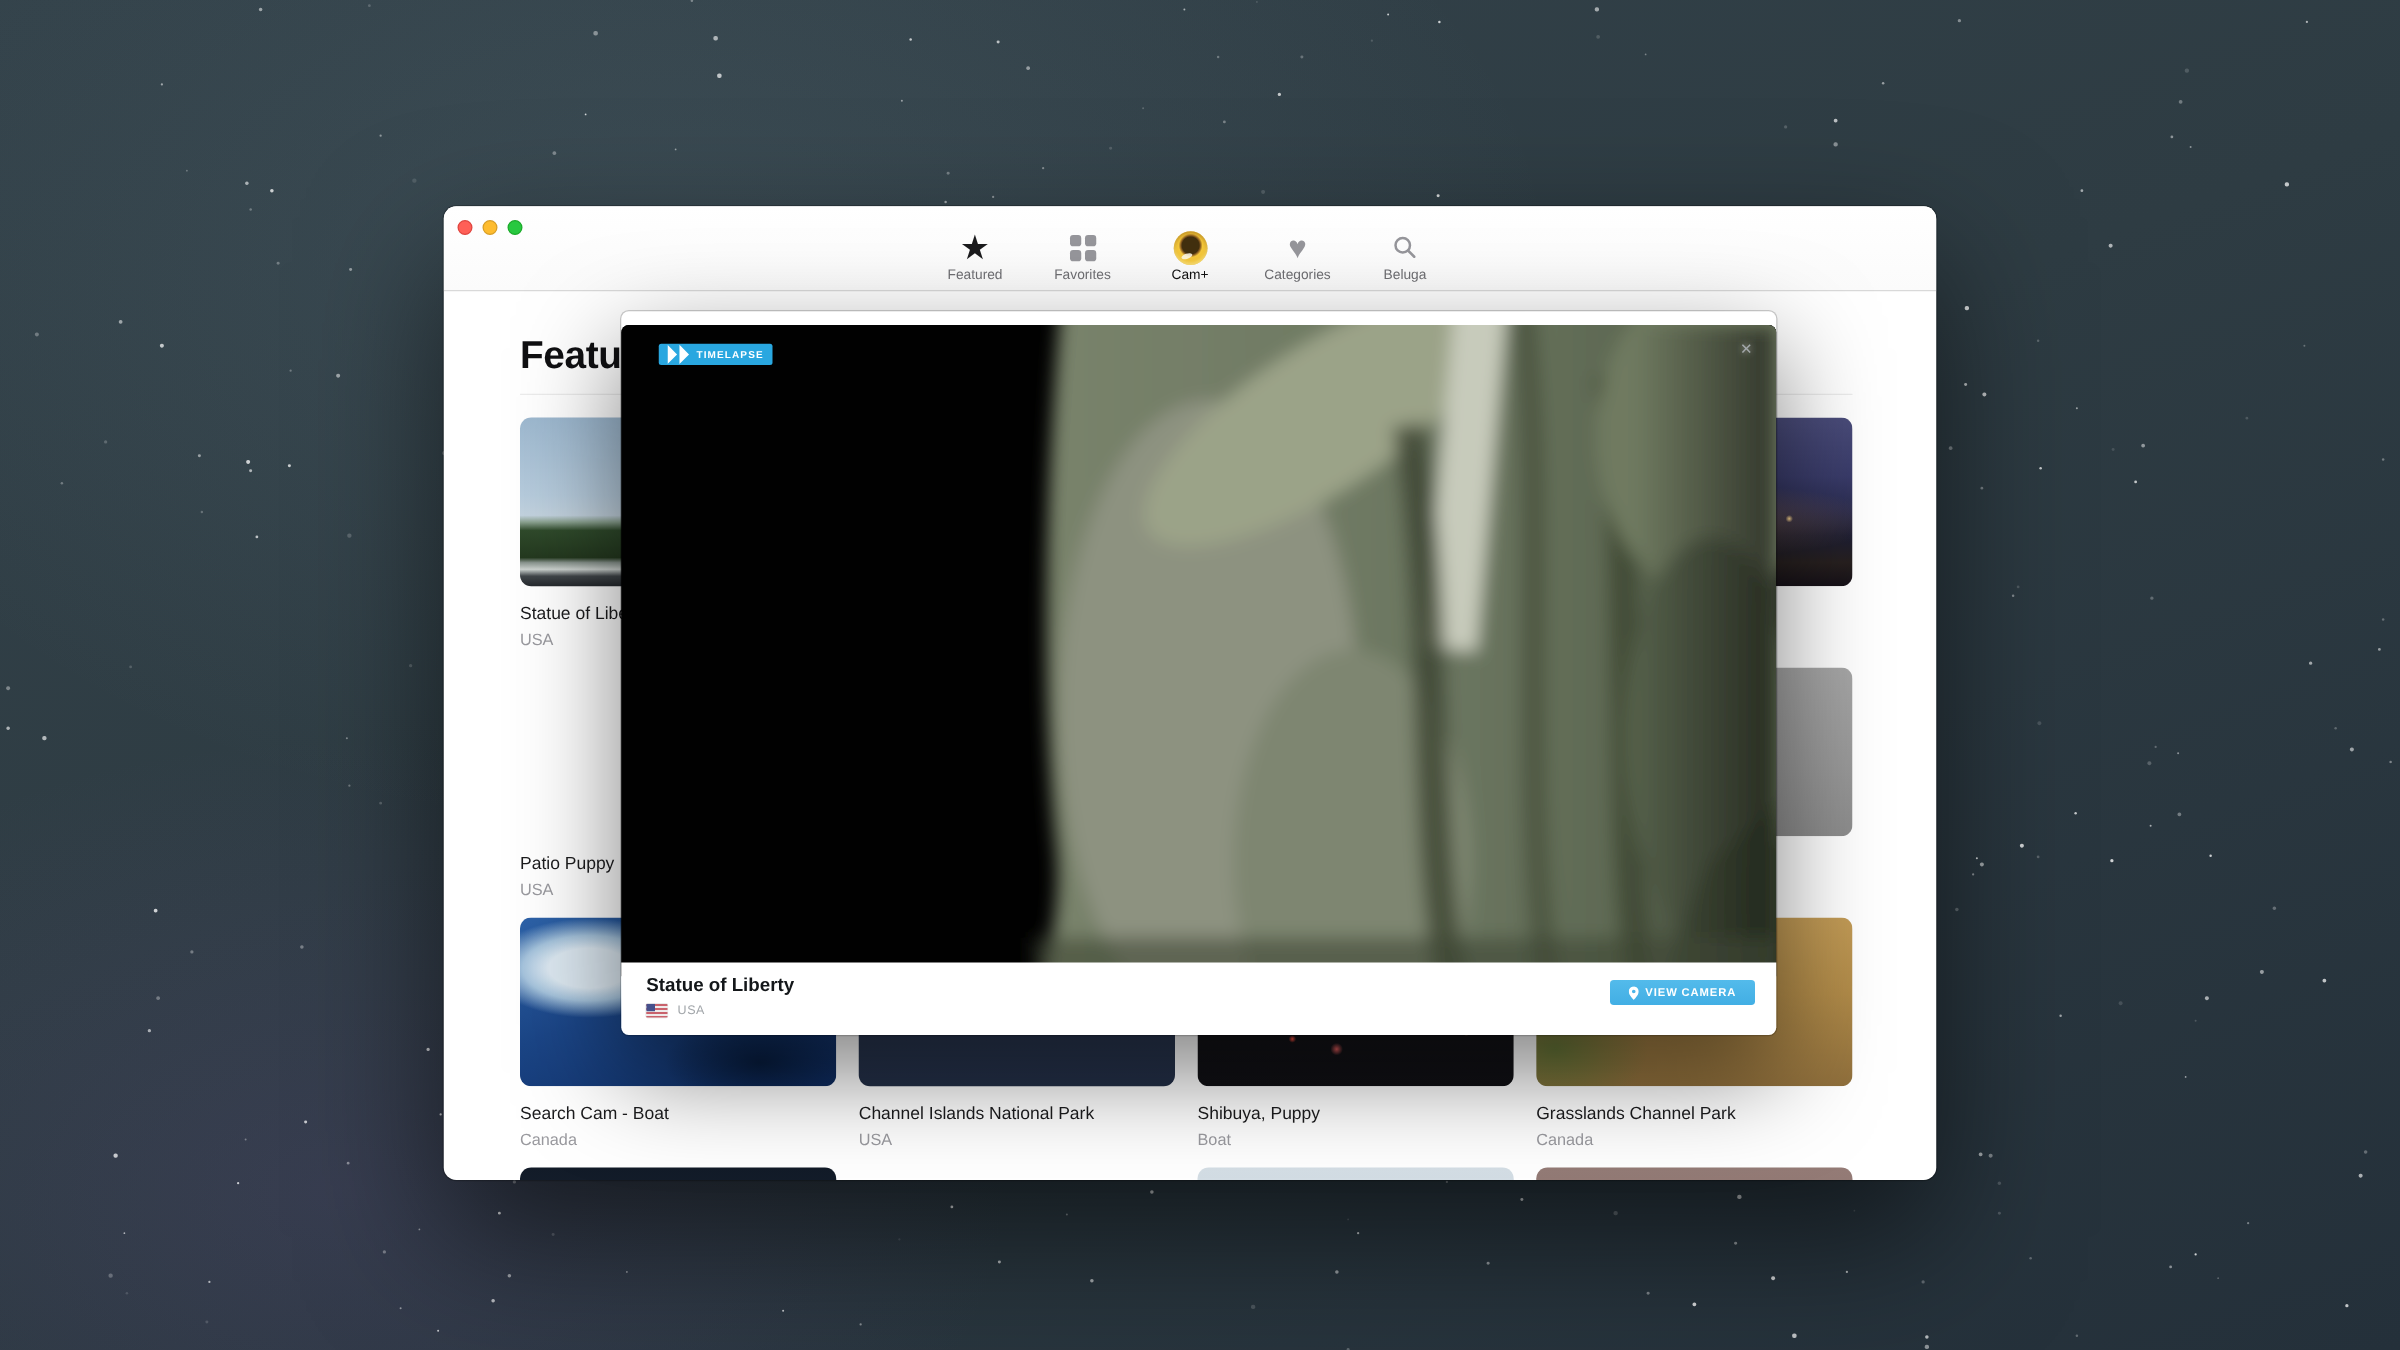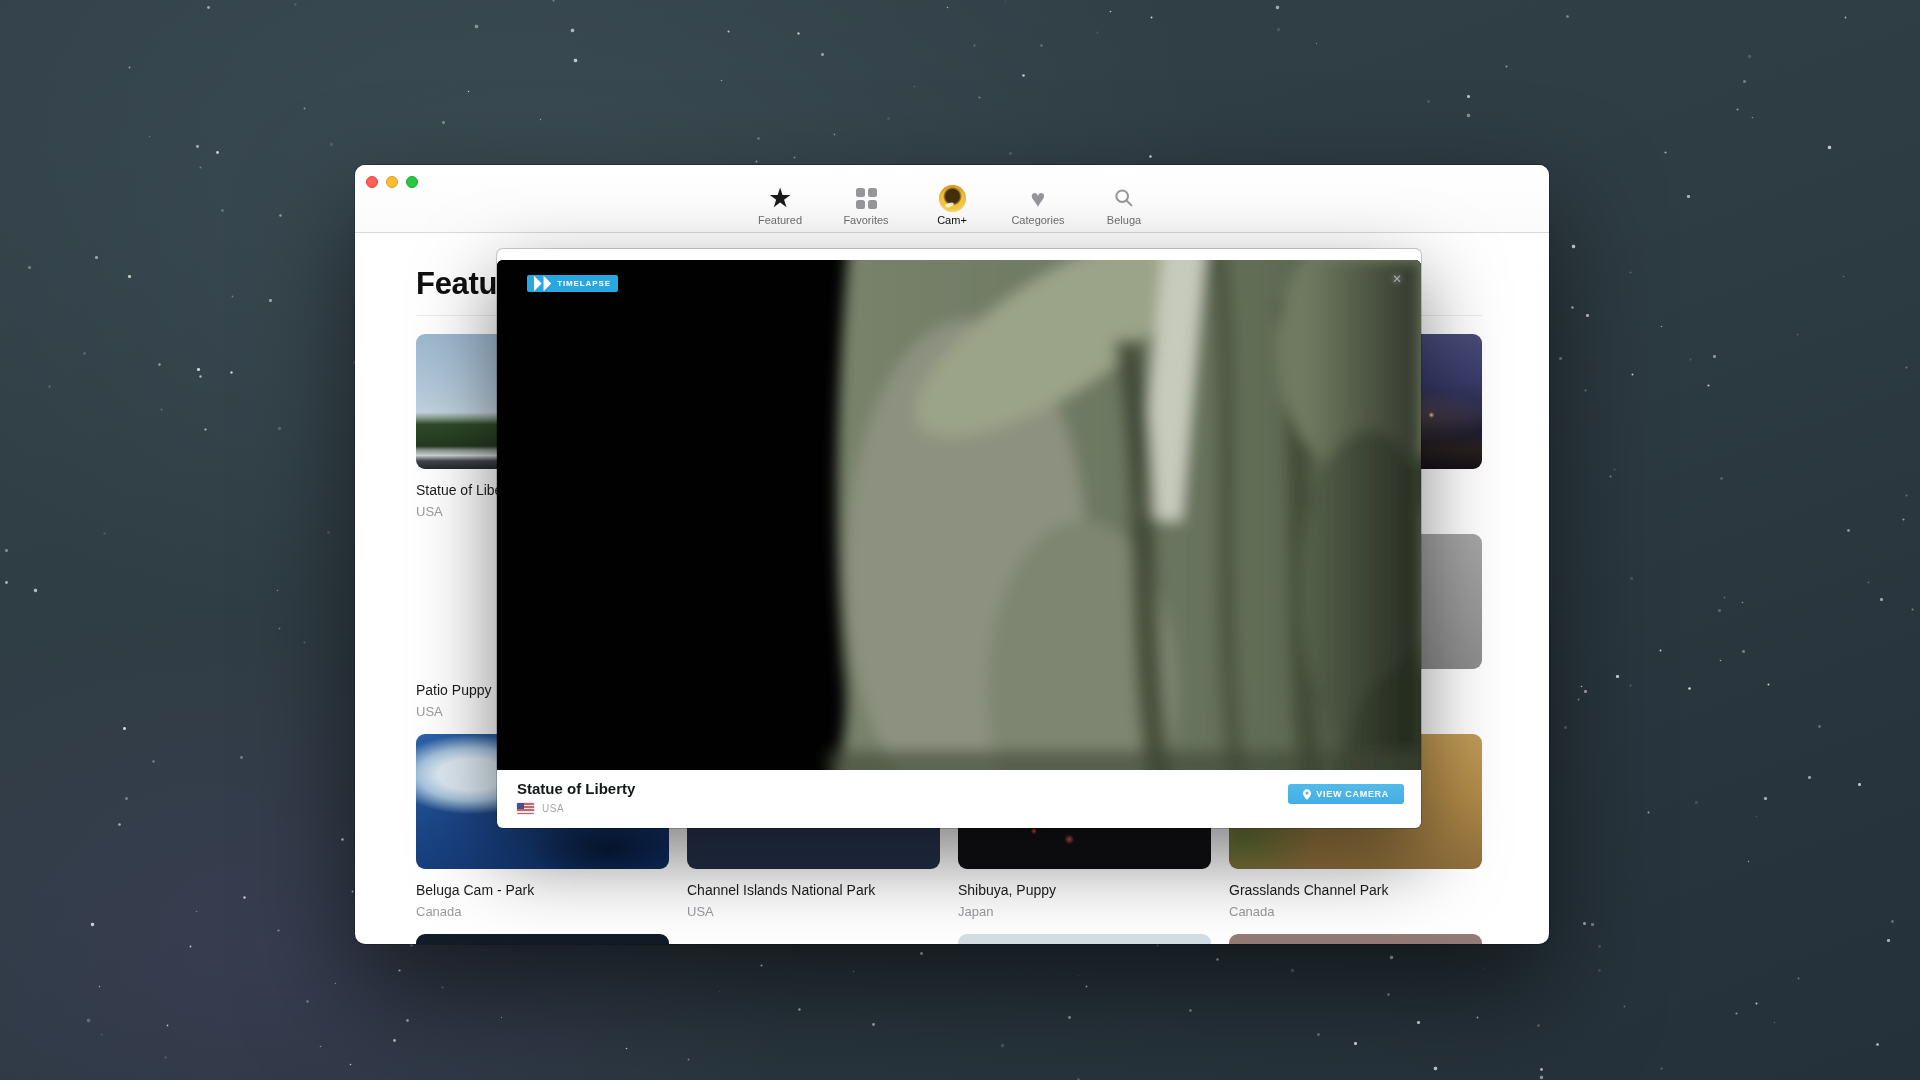--- a/index.html
+++ b/index.html
@@ -224,34 +224,34 @@
 
   </div>
 
   <div class="card">
     <div class="card-img img-husky-puppy"></div>
 
   </div>
 
   <div class="card">
     <div class="card-img img-beluga"></div>
-    <div class="card-title">Beluga Cam - Park</div>
+    <div class="card-title">Search Cam - Boat</div>
     <div class="card-country">Canada</div>
   </div>
 
   <div class="card">
     <div class="card-img img-ocean"></div>
     <div class="card-title">Channel Islands National Park</div>
     <div class="card-country">USA</div>
   </div>
 
   <div class="card">
     <div class="card-img img-night-street"></div>
     <div class="card-title">Shibuya, Puppy</div>
-    <div class="card-country">Japan</div>
+    <div class="card-country">Boat</div>
   </div>
 
   <div class="card">
     <div class="card-img img-grassland-bison"></div>
     <div class="card-title">Grasslands Channel Park</div>
     <div class="card-country">Canada</div>
   </div>
 
   <div class="card">
     <div class="card-img img-strip-navy"></div>

